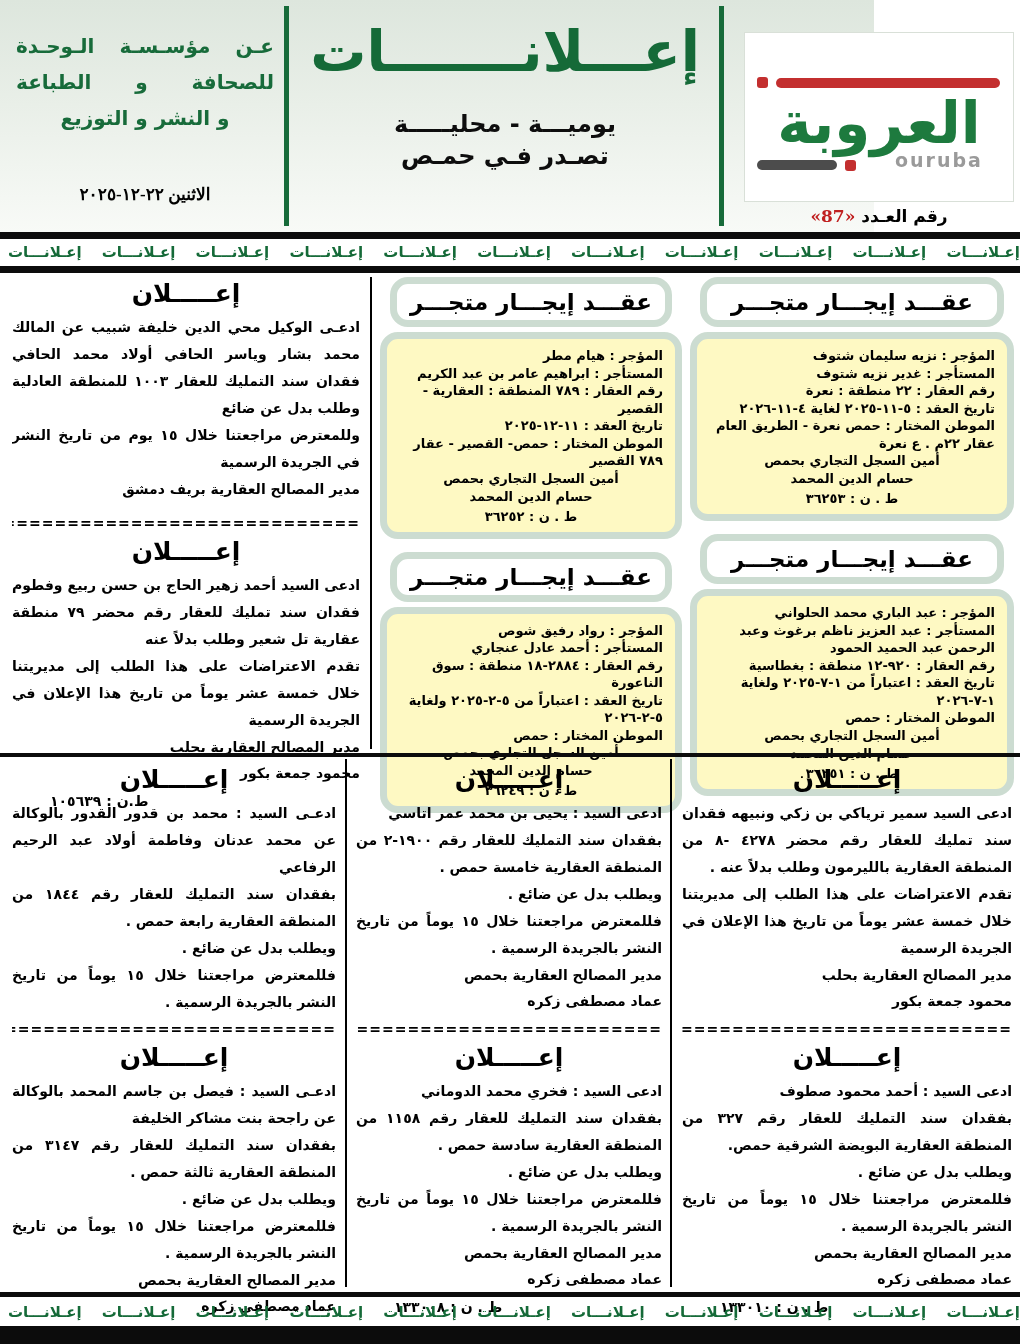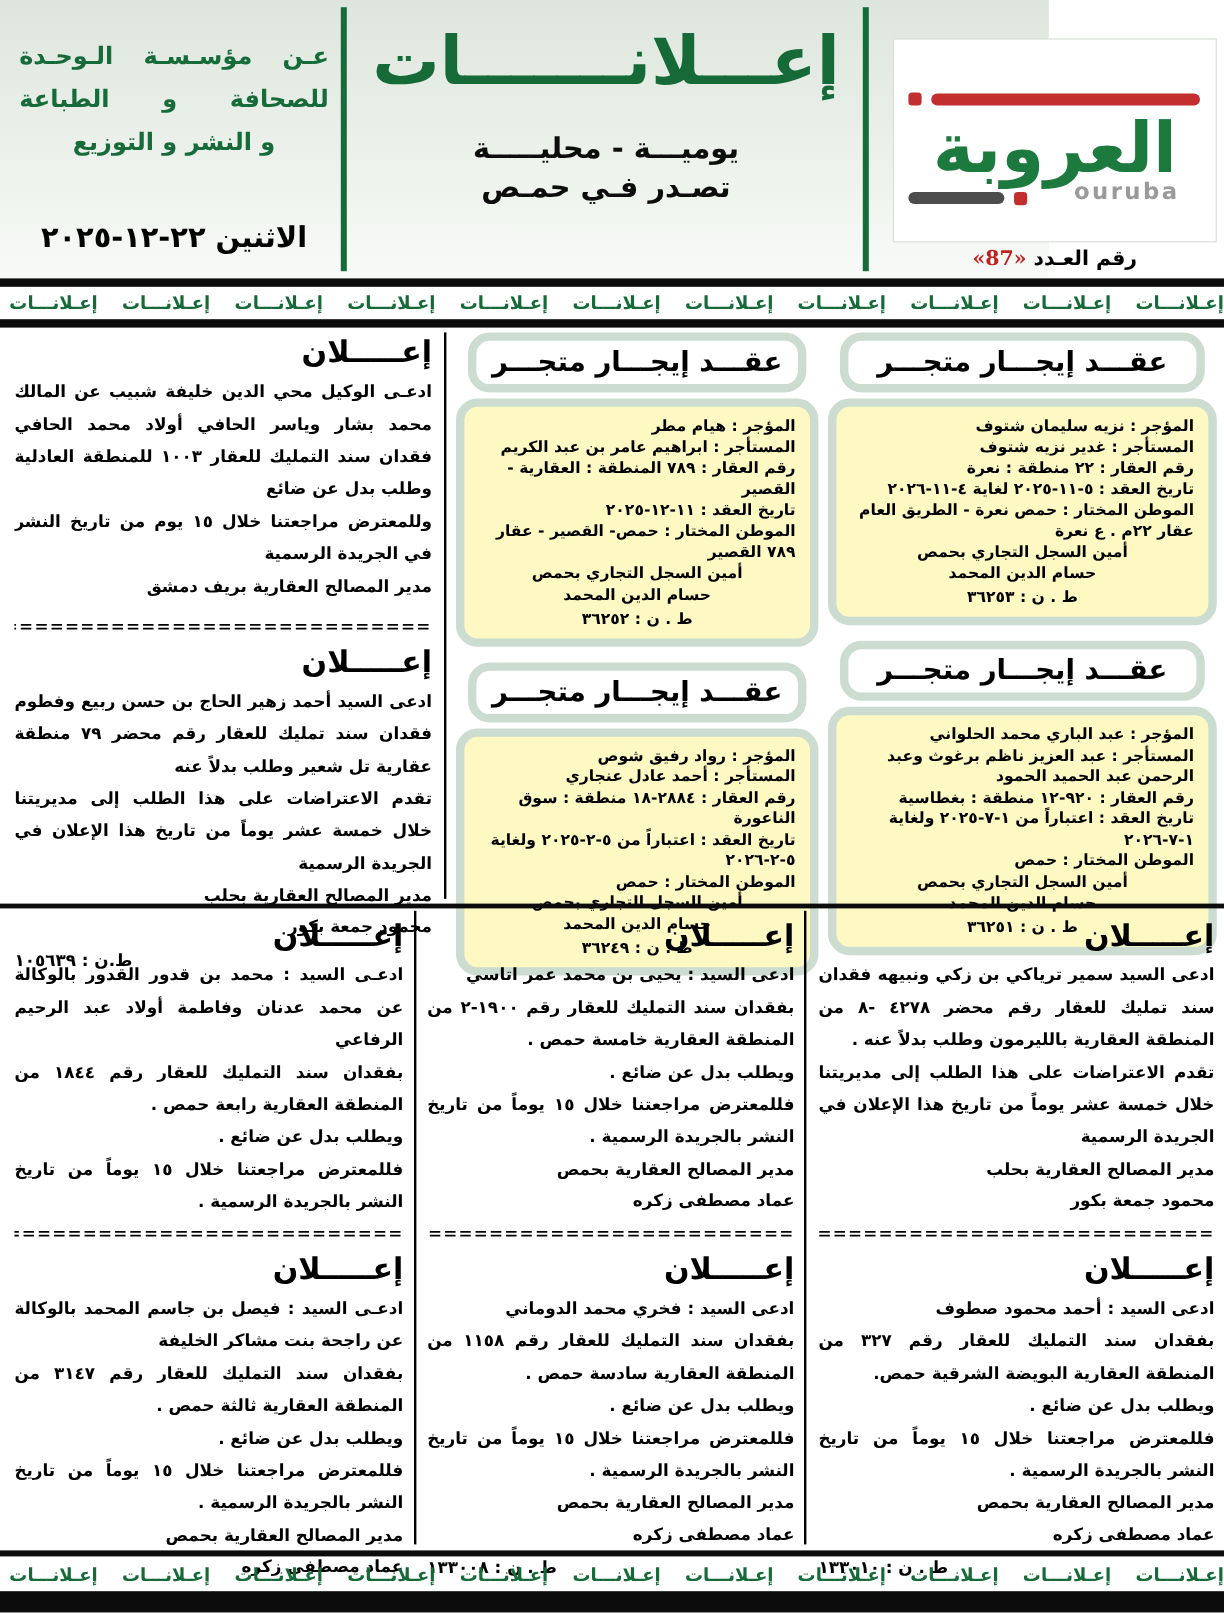--- a/index.html
+++ b/index.html
@@ -19,21 +19,21 @@
     position: absolute; top:0; left:0; width:874px; height:232px;
     background: linear-gradient(180deg,#dde6dd 0%, #e9efe8 45%, #f8faf7 100%);
   }
   .h-vline { position:absolute; top:6px; width:5px; height:220px; background:#176b3a; }
   .vl1 { left:284px; } .vl2 { left:719px; }
 
   .found { position:absolute; left:16px; top:28px; width:258px; color:#176b3a; font-weight:bold; }
   .found .f { font-size:20px; line-height:36px; text-align:justify; text-align-last:justify; }
   .found .f3 { text-align:center; text-align-last:center; }
   .hdate { position:absolute; left:16px; top:184px; width:258px; text-align:center;
-           font-size:24px; font-weight:bold; color:#000; }
+           font-size:17px; font-weight:bold; color:#000;font-family:Liberation Serif, serif; }
 
   .cblock { position:absolute; left:298px; top:0; width:414px; height:232px; text-align:center; }
   .big-title { margin-top:20px; font-size:56px; line-height:64px; font-weight:bold; color:#156a38;text-align:center; }
   .sub1 { margin-top:26px; font-size:24px; font-weight:bold; color:#0d0d0d; letter-spacing:1px;}
   .sub2 { margin-top:4px;  font-size:24px; font-weight:bold; color:#0d0d0d; letter-spacing:2px;}
 
   .logo-card { position:absolute; left:745px; top:33px; width:268px; height:168px;
                background:#fff; box-shadow:0 0 0 1px #d9e0d8; direction:ltr; }
   .lg-dot  { position:absolute; width:11px; height:11px; background:#c32f2f; border-radius:3px; }
   .d1 { left:12px; top:44px; }
@@ -72,24 +72,24 @@
 
   .main-bottom { position:absolute; top:757px; left:0; width:1020px; height:535px; }
   .vd-b1 { left:345px; top:2px; height:528px; }
   .vd-b2 { left:670px; top:2px; height:528px; }
   .bl-col { left:12px;  width:324px; padding-top:8px; }
   .bm-col { left:356px; width:306px; padding-top:8px; }
   .br-col { left:682px; width:330px; padding-top:8px; }
 
   
   .ad { direction:rtl; }
-  .ad-title { font-size:25px; font-weight:bold; margin-bottom:6px; }
+  .ad-title { text-align:center; font-size:25px; font-weight:bold; margin-bottom:6px; }
   .bline { font-size:14px; font-weight:bold; line-height:27px; text-align:justify; }
   .sline { font-size:14px; font-weight:bold; line-height:26px; }
-  .ad-phone { font-size:14px; font-weight:bold; line-height:26px; text-align:left; margin-top:2px; }
+  .ad-phone { font-size:14px; font-weight:bold; line-height:26px; text-align:left; margin-top:2px;margin-left:38px; }
   .sep { font-size:14px; font-weight:bold; letter-spacing:1px; line-height:24px;
          white-space:nowrap; overflow:hidden; text-align:center; margin:2px 0; }
   .fix1 { height:230px; overflow:hidden; }
   .fixb { height:250px; overflow:hidden; }
 
   
   .aqd { margin-bottom:13px; }
   .aqd-t { border:7px solid #ccdcd1; border-radius:18px; margin:0 10px; padding:5px 2px;
            text-align:center; font-size:23px; font-weight:bold; background:#fff; }
   .aqd-b { border:7px solid #ccdcd1; border-radius:18px; margin-top:5px;

